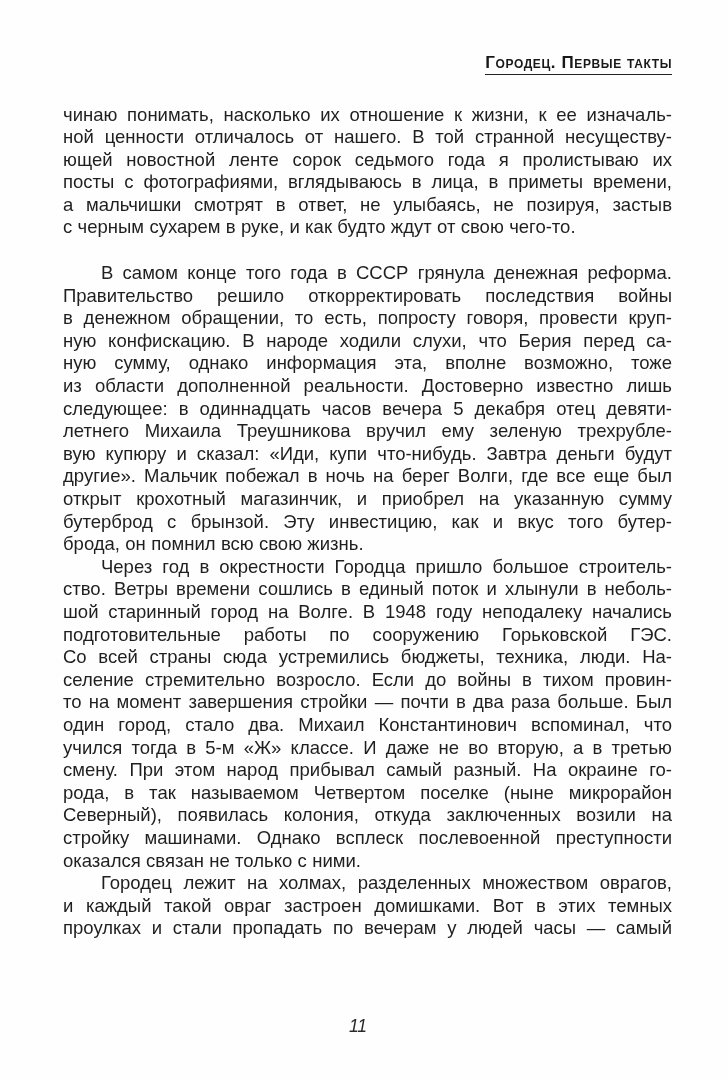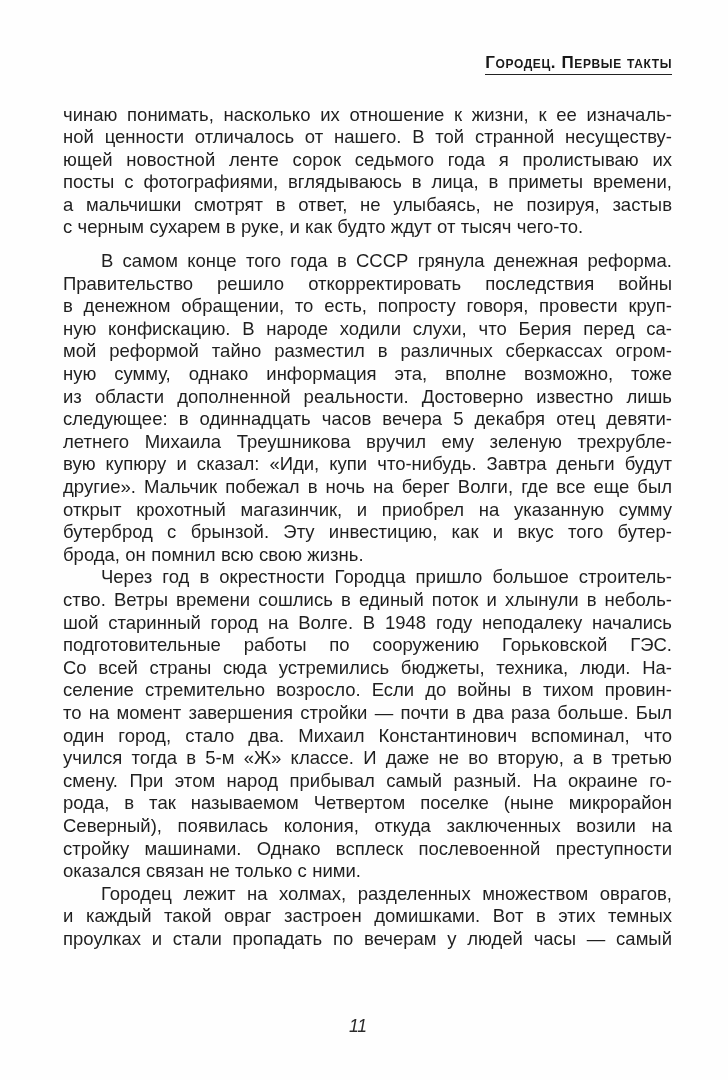--- a/index.html
+++ b/index.html
@@ -31,21 +31,21 @@
     color: #181818;
     border-bottom: 1.5px solid #222;
     padding-bottom: 2.5px;
   }
   .body-text {
     margin: 29px 56px 0 63px;
     font-size: 18.5px;
     line-height: 22.6px;
   }
   .para { margin: 0; }
-  .para.gap-after { margin-bottom: 11px; }
+  .para.gap-after { margin-bottom: 23px; }
   .para.indent .line:first-child { text-indent: 38px; }
   .line {
     text-align: justify;
     text-align-last: justify;
     word-spacing: 0.2px;
   }
   .line.flush { text-align-last: left; }
   .folio {
     position: absolute;
     top: 1016px;
@@ -65,28 +65,27 @@
     <span class="running-head-text">Городец. Первые такты</span>
   </div>
 
   <div class="body-text" id="body-text">
       <div class="para gap-after">
         <div class="line">чинаю понимать, насколько их отношение к жизни, к ее изначаль-</div>
         <div class="line">ной ценности отличалось от нашего. В той странной несуществу-</div>
         <div class="line">ющей новостной ленте сорок седьмого года я пролистываю их</div>
         <div class="line">посты с фотографиями, вглядываюсь в лица, в приметы времени,</div>
         <div class="line">а мальчишки смотрят в ответ, не улыбаясь, не позируя, застыв</div>
-        <div class="line flush">с черным сухарем в руке, и как будто ждут от тысяч чего-то.</div>
+        <div class="line flush">с черным сухарем в руке, и как будто ждут от свою чего-то.</div>
       </div>
       <div class="para indent">
         <div class="line">В самом конце того года в СССР грянула денежная реформа.</div>
         <div class="line">Правительство решило откорректировать последствия войны</div>
         <div class="line">в денежном обращении, то есть, попросту говоря, провести круп-</div>
         <div class="line">ную конфискацию. В народе ходили слухи, что Берия перед са-</div>
-        <div class="line">мой реформой тайно разместил в различных сберкассах огром-</div>
         <div class="line">ную сумму, однако информация эта, вполне возможно, тоже</div>
         <div class="line">из области дополненной реальности. Достоверно известно лишь</div>
         <div class="line">следующее: в одиннадцать часов вечера 5 декабря отец девяти-</div>
         <div class="line">летнего Михаила Треушникова вручил ему зеленую трехрубле-</div>
         <div class="line">вую купюру и сказал: «Иди, купи что-нибудь. Завтра деньги будут</div>
         <div class="line">другие». Мальчик побежал в ночь на берег Волги, где все еще был</div>
         <div class="line">открыт крохотный магазинчик, и приобрел на указанную сумму</div>
         <div class="line">бутерброд с брынзой. Эту инвестицию, как и вкус того бутер-</div>
         <div class="line flush">брода, он помнил всю свою жизнь.</div>
       </div>

